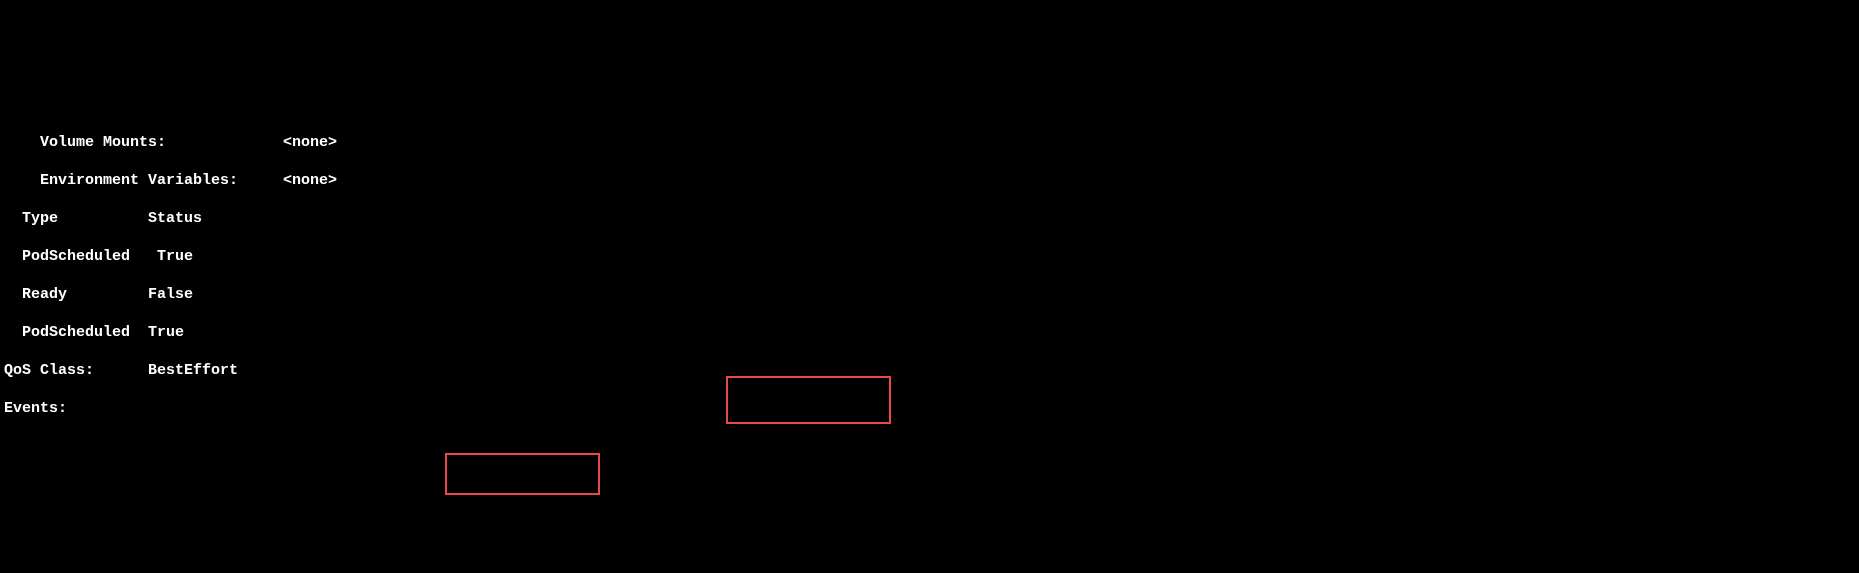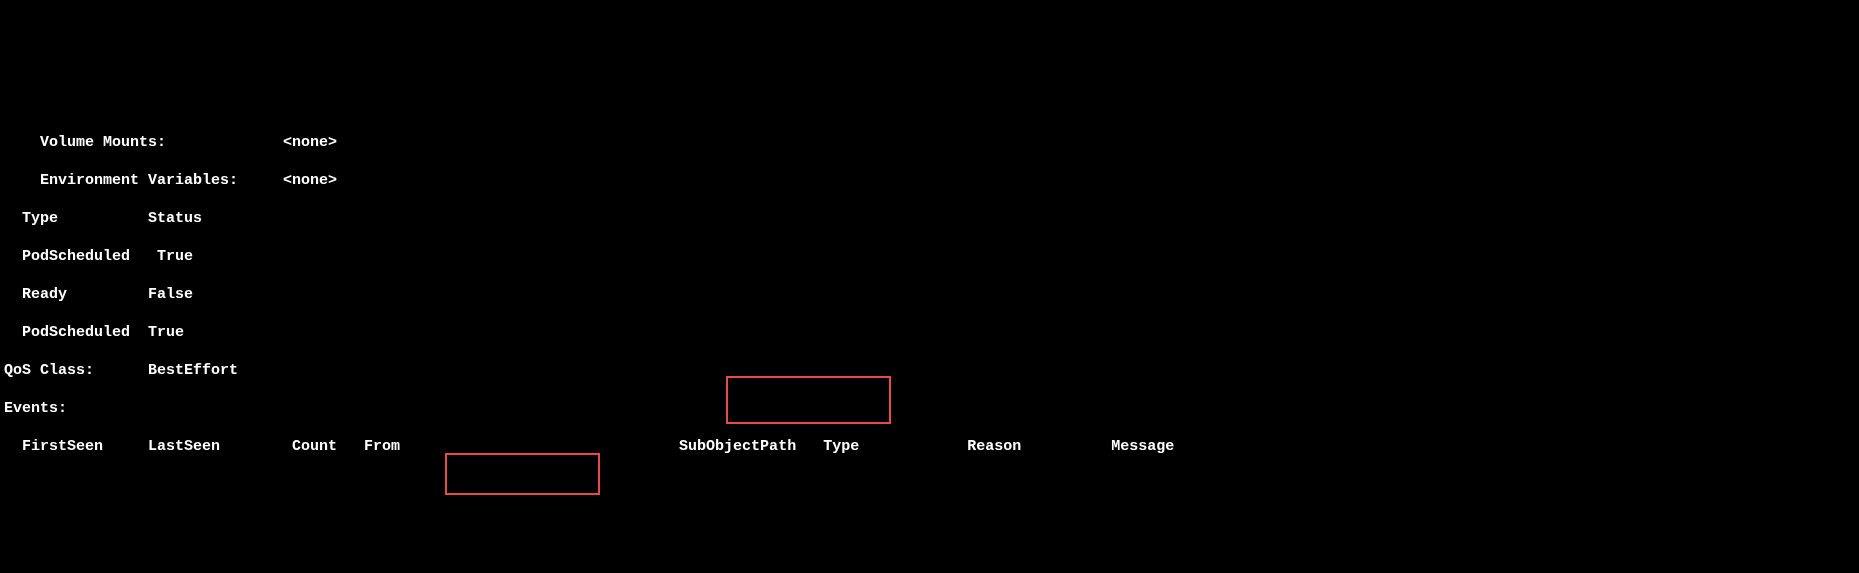--- a/index.html
+++ b/index.html
@@ -52,21 +52,20 @@
 <div class="terminal">
 
 <div class="line">    Volume Mounts:             &lt;none&gt;</div>
 <div class="line">    Environment Variables:     &lt;none&gt;</div>
 <div class="line">  Type          Status</div>
 <div class="line">  PodScheduled   True</div>
 <div class="line">  Ready         False</div>
 <div class="line">  PodScheduled  True</div>
 <div class="line">QoS Class:      BestEffort</div>
 <div class="line">Events:</div>
-<div class="line">  FirstSeen     LastSeen        Count   From                               SubObjectPath   Type            Reason          Message</div>
 
 
 
 
 
 
 
 
 <div id="hl1" class="hl-box"></div>
 <div id="hl2" class="hl-box"></div>

